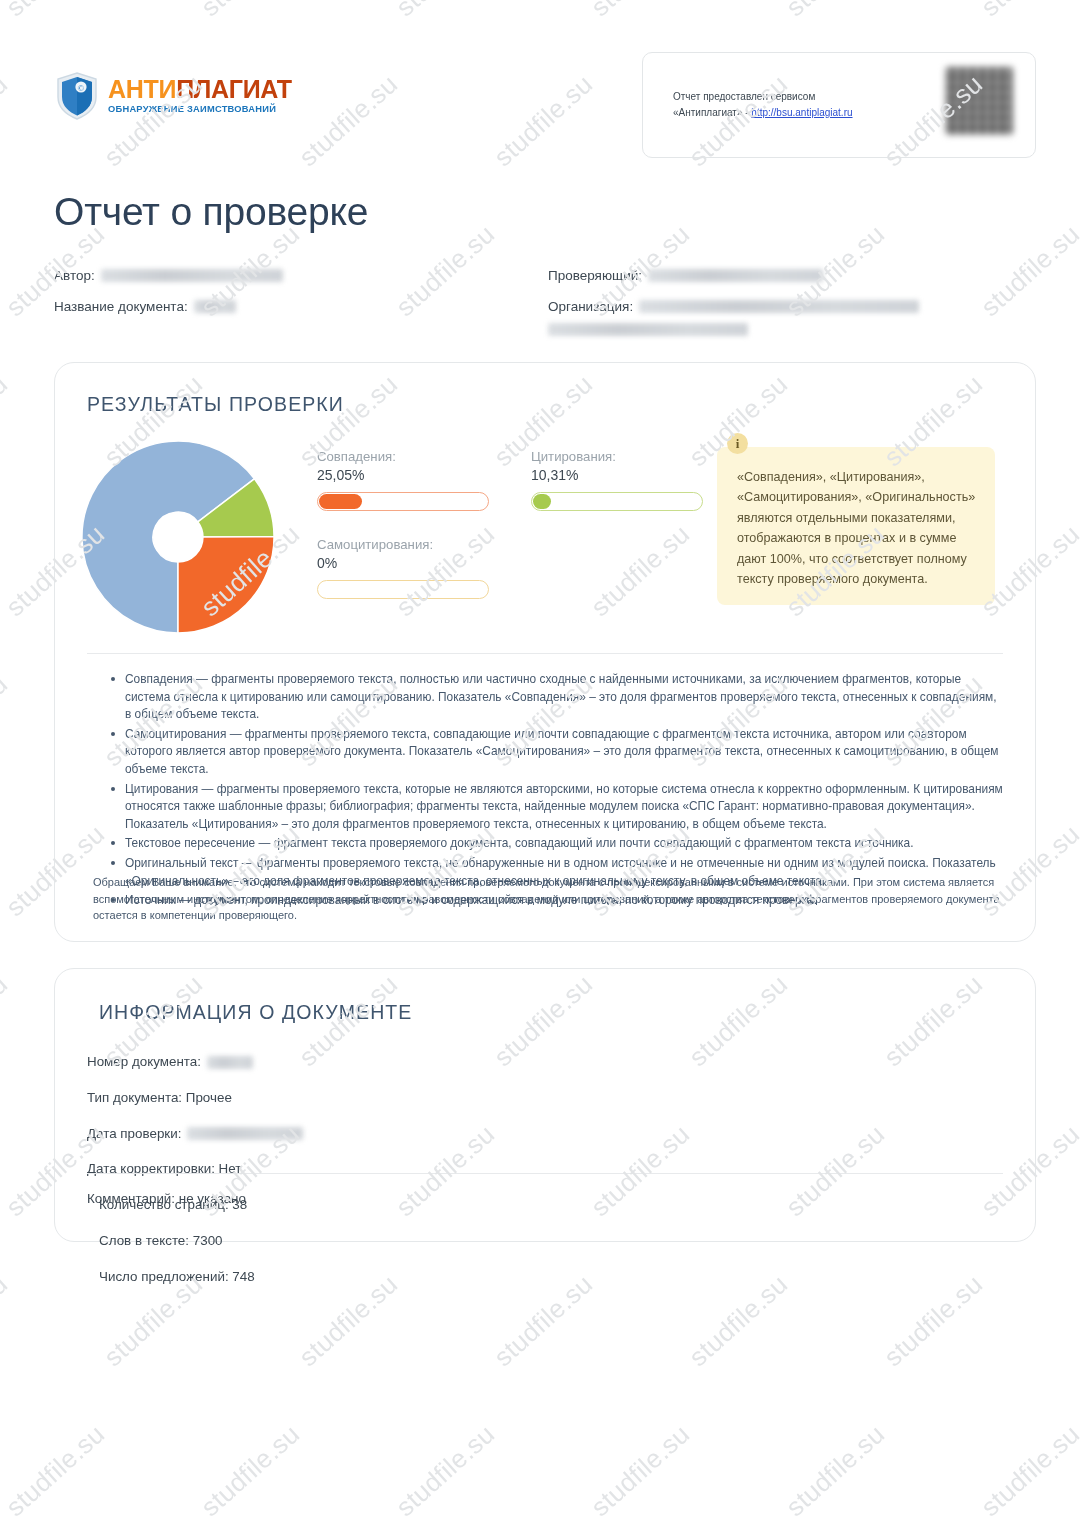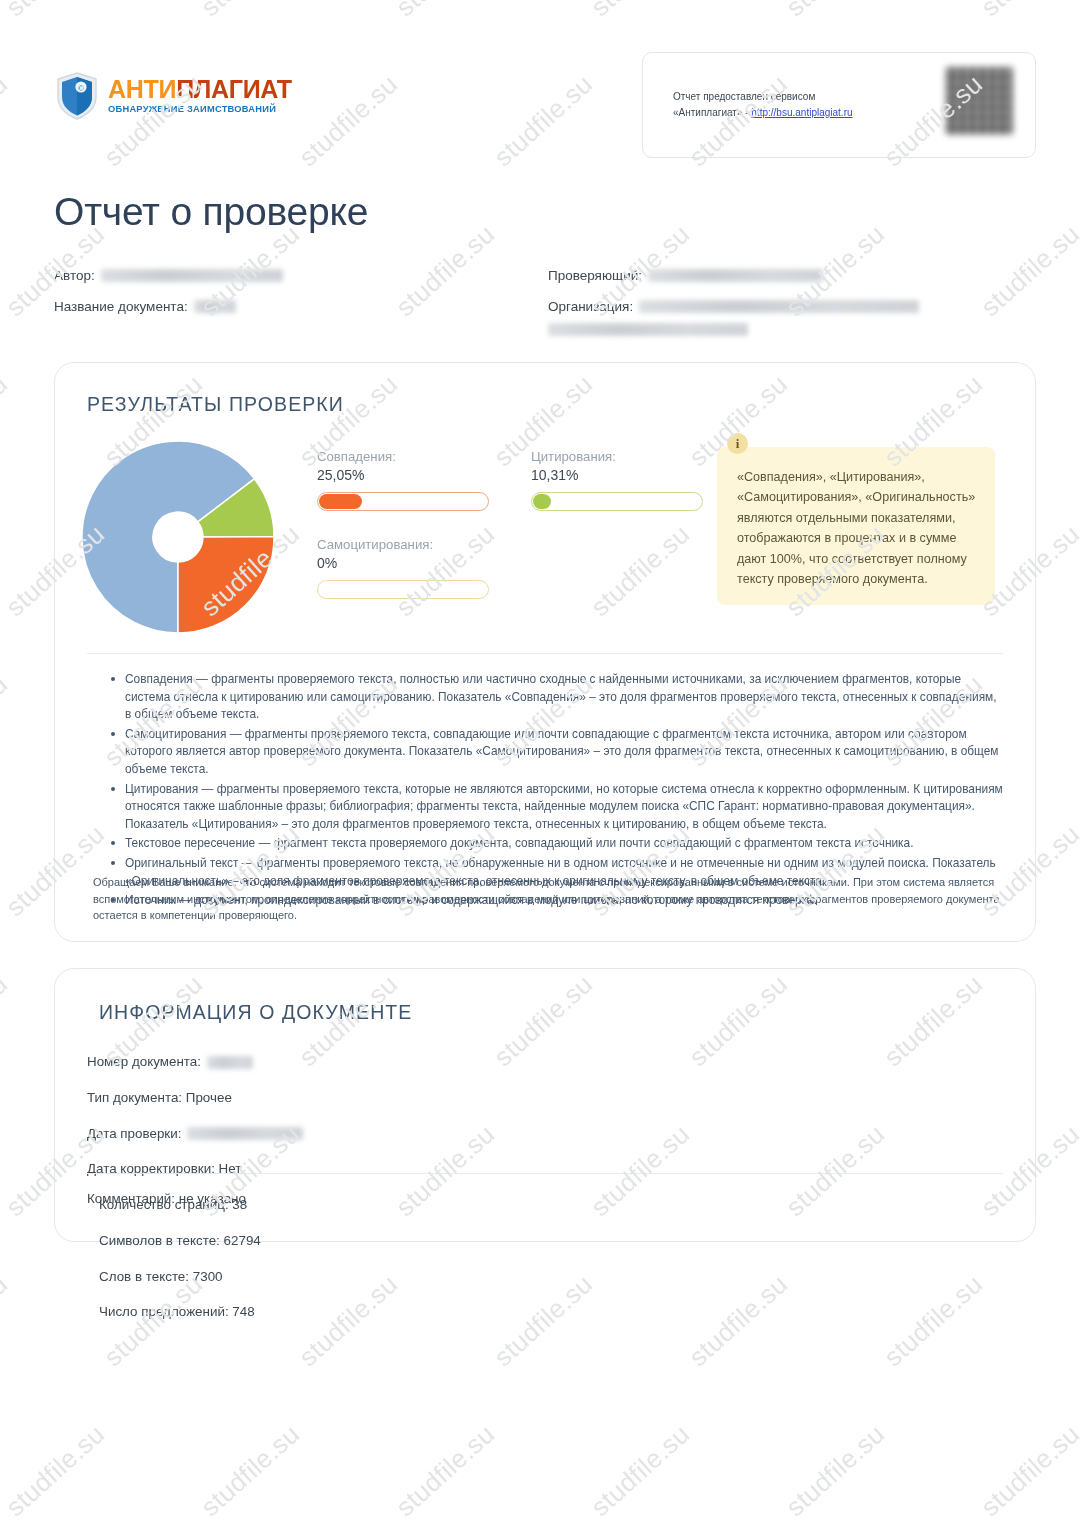--- a/index.html
+++ b/index.html
@@ -533,23 +533,20 @@
           </div>
           <div class="docinfo-row">
             <span>Дата корректировки: Нет</span>
           </div>
         </div>
       <div class="docinfo-col right" id="docinfo-right">
           <div class="docinfo-row">
             <span>Количество страниц: 38</span>
           </div>
           <div class="docinfo-row">
-            <span>Символов в тексте: 62794</span>
-          </div>
-          <div class="docinfo-row">
             <span>Слов в тексте: 7300</span>
           </div>
           <div class="docinfo-row">
             <span>Число предложений: 748</span>
           </div>
         </div>
     </div>
     <div class="docinfo-divider"></div>
     <div class="comment">Комментарий: не указано</div>
   </div>

